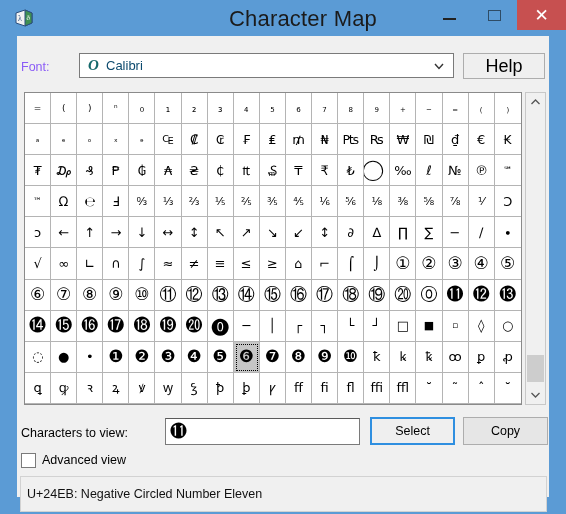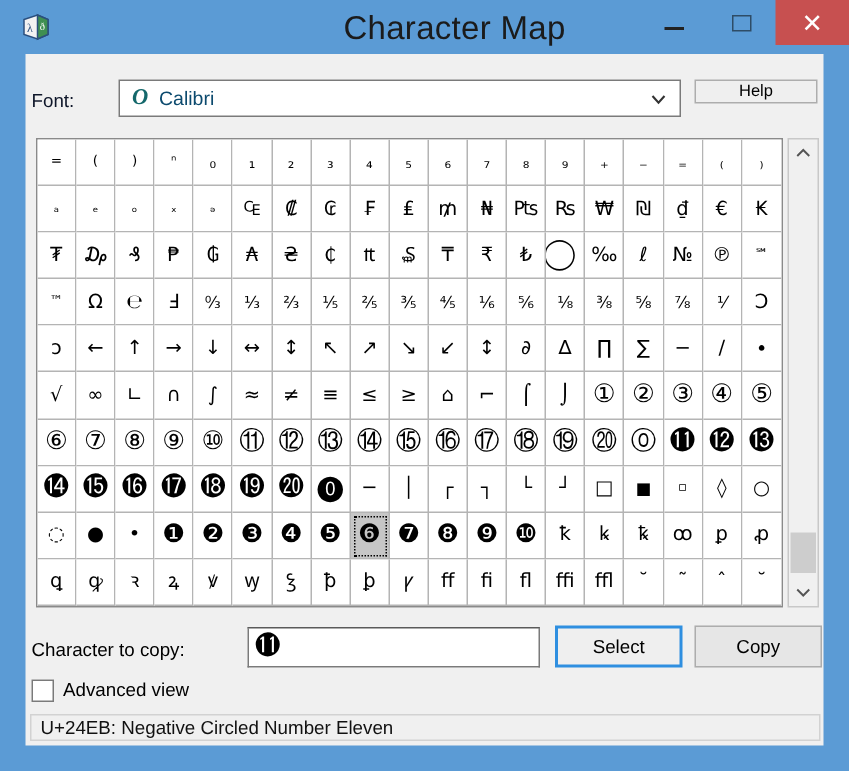--- a/index.html
+++ b/index.html
@@ -38,41 +38,41 @@
   #btn-min .bar{width:13px;height:2px;background:#222;margin-top:7px;}
   #btn-max .box{width:13px;height:11px;border:1.6px solid #2e4c66;box-sizing:border-box;}
 
   
   #client{
     position:absolute;left:17px;top:36px;width:532px;height:461px;
     background:#f0f0f0;box-sizing:border-box;
   }
 
   
-  #font-label{position:absolute;left:4px;top:24px;font-size:12.5px;color:#0f172a;}
+  #font-label{position:absolute;left:4px;top:24px;font-size:12.5px;color:#8b5cf6;}
   #font-combo{
     position:absolute;left:62px;top:17px;width:375px;height:25px;
     background:#fff;border:1px solid #7a7a7a;box-sizing:border-box;
     display:flex;align-items:center;cursor:default;
   }
   #font-otf-icon{
     width:15px;height:17px;margin-left:6px;margin-right:5px;
     display:flex;align-items:center;justify-content:center;
     font-family:"Liberation Serif",serif;font-style:italic;font-weight:bold;
     font-size:15px;color:#14686b;
   }
   #font-name{font-size:13px;color:#0c4a6e;}
   #font-arrow{
     position:absolute;right:8px;top:6px;width:12px;height:12px;
   }
   #help-btn{
-    position:absolute;left:446px;top:17px;width:82px;height:16px;
+    position:absolute;left:446px;top:17px;width:82px;height:26px;
     background:#efefef;border:1px solid #adadad;box-sizing:border-box;
     display:flex;align-items:center;justify-content:center;
-    font-size:11px;cursor:default;
+    font-size:18px;cursor:default;
   }
 
   
   #grid-wrap{
     position:absolute;left:7px;top:56px;width:498px;height:313px;
     border:1px solid #8a8a8a;background:#fff;box-sizing:border-box;
     overflow:hidden;
   }
   #grid{
     display:grid;grid-template-columns:repeat(19,26.1px);
@@ -134,21 +134,21 @@
     display:flex;align-items:center;justify-content:center;
     font-size:12.5px;cursor:default;
   }
   #adv-row{position:absolute;left:4px;top:417px;display:flex;align-items:flex-start;cursor:default;}
   #adv-box{
     width:15px;height:15px;background:#fff;border:1px solid #7a7a7a;
     box-sizing:border-box;margin-right:6px;
   }
   #adv-label{font-size:12.5px;}
   #status{
-    position:absolute;left:3px;top:440px;width:527px;height:18px;
+    position:absolute;left:3px;top:440px;width:527px;height:36px;
     background:#f0f0f0;border:1px solid #d2d2d2;box-sizing:border-box;
     display:flex;align-items:center;
     font-size:12.5px;color:#111;
   }
   #status-text{margin-left:6px;}
 </style>
 </head>
 <body>
 
 <div id="window">
@@ -414,21 +414,21 @@
         </svg>
       </div>
       <div id="sb-thumb"></div>
       <div class="sb-btn" id="sb-down">
         <svg width="11" height="8" viewBox="0 0 11 8">
           <polyline points="1.5,2 5.5,6 9.5,2" fill="none" stroke="#555" stroke-width="1.3"></polyline>
         </svg>
       </div>
     </div>
 
-    <div id="copy-label">Character to copy:</div>
+    <div id="copy-label">Characters to view:</div>
 
     <div id="copy-input">
       <span id="copy-value">⓫</span>
     </div>
 
     <div id="copy-btn">
       <span>Copy</span>
     </div>
 
     <div id="select-btn">

